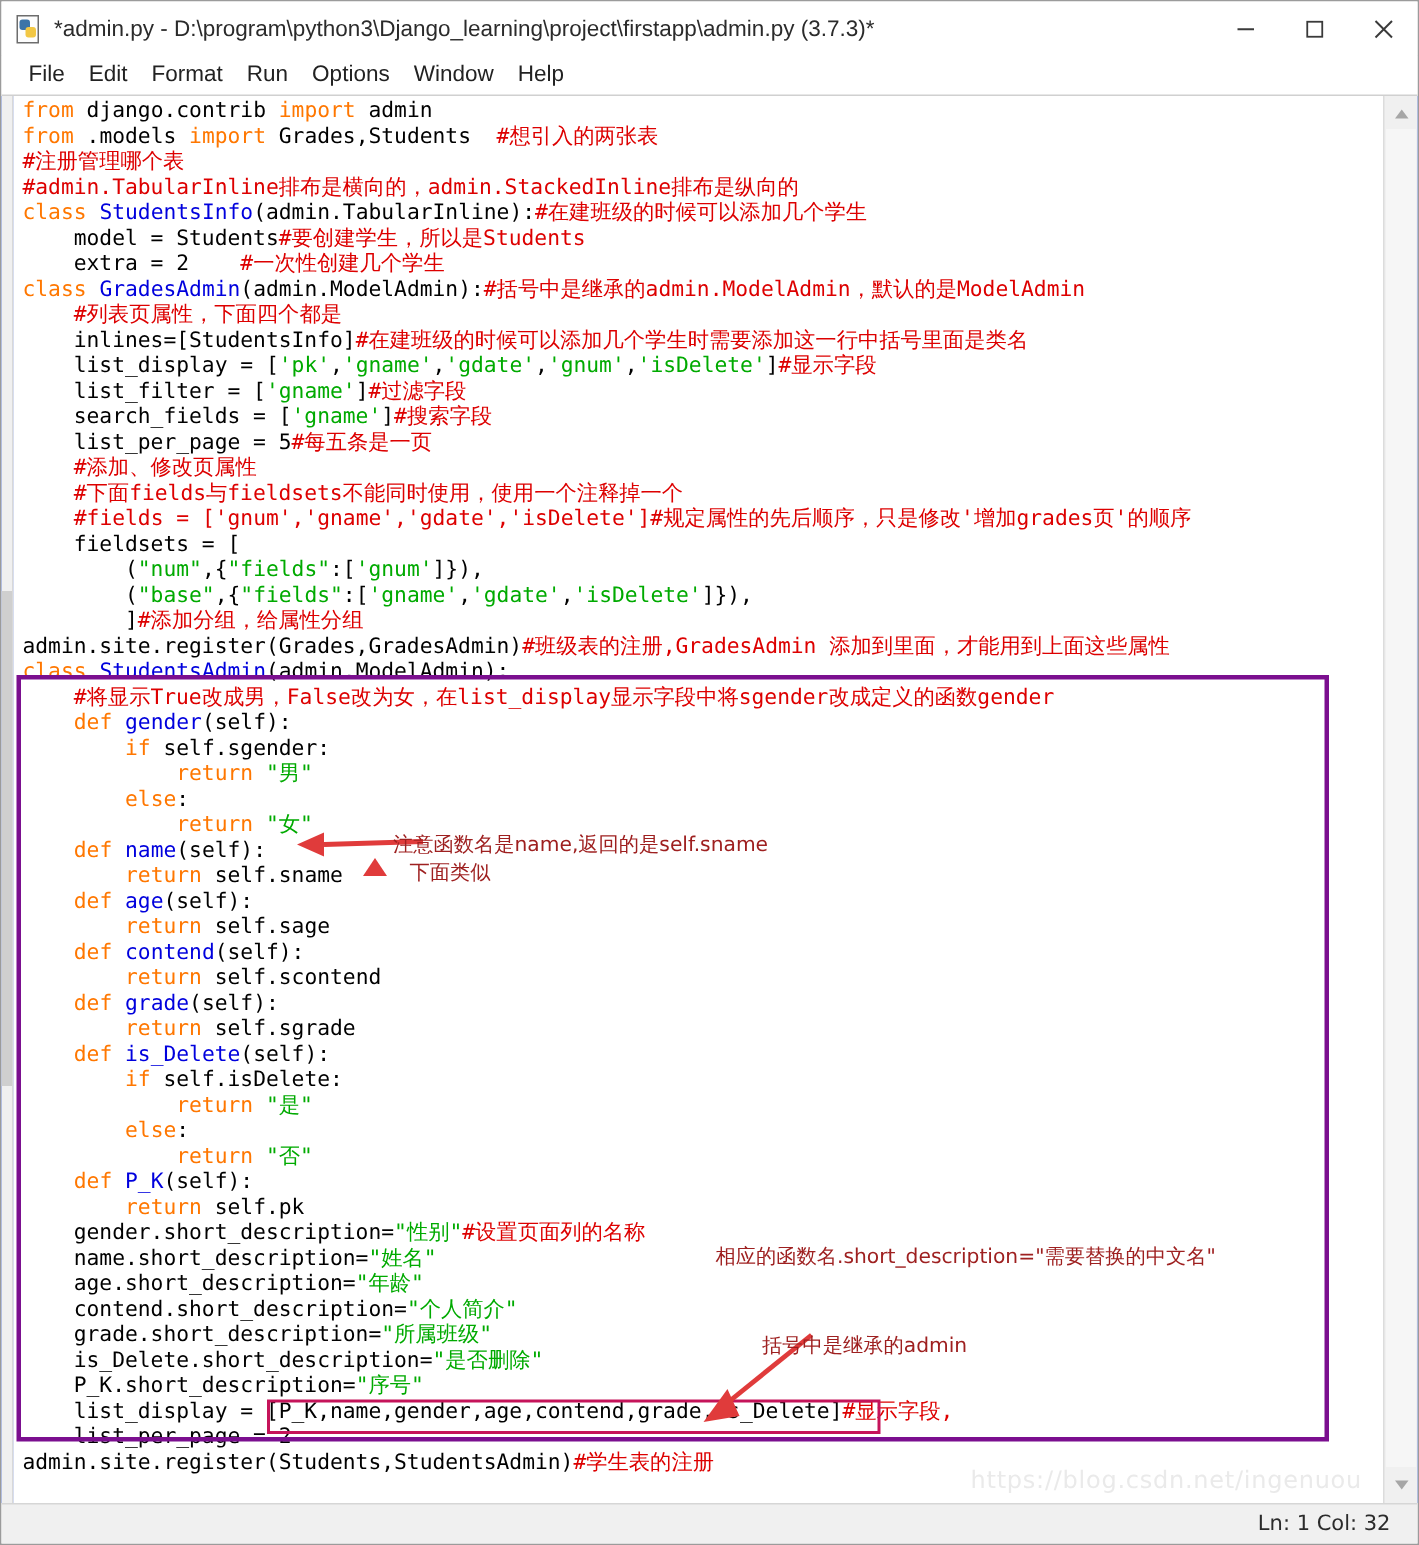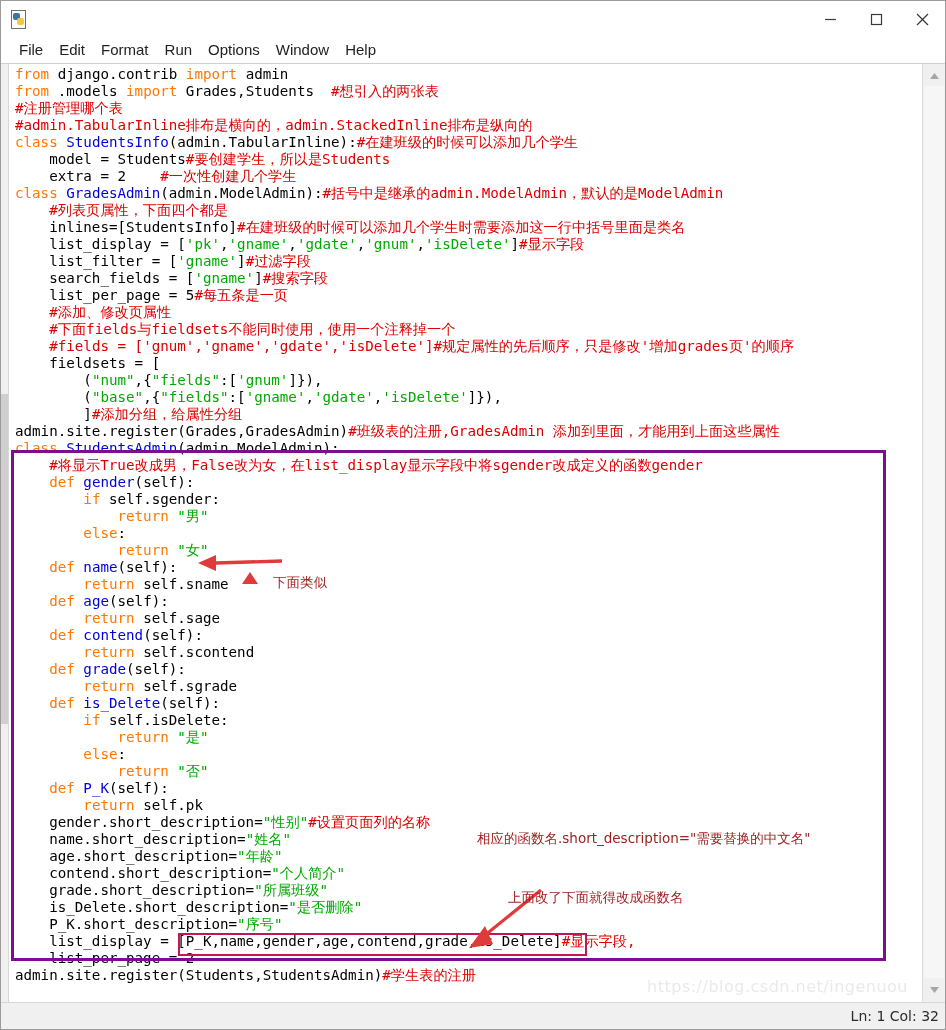--- a/index.html
+++ b/index.html
@@ -194,36 +194,37 @@
     height: 26px; min-height: 26px;
     background: #f0f0f0;
     border-top: 1px solid #d6d6d6;
     position: relative;
     display: flex; align-items: center;
     justify-content: flex-end;
   }
   #status-pos {
     font-size: 14px;
     color: #2b2b2b;
-    margin-right: 6px;
+    margin-right: 18px;
     font-family: "DejaVu Sans", "Liberation Sans", sans-serif;
     white-space: nowrap;
   }
 </style>
 </head>
 <body>
 
 <div id="window">
 
   <div id="titlebar">
     <div id="app-icon">
       <div class="paper"></div>
       <div class="snake1"></div>
       <div class="snake2"></div>
     </div>
+    <div id="title-text">*admin.py - D:\program\python3\Django_learning\project\firstapp\admin.py (3.7.3)*</div>
 
     <div id="win-buttons">
       <div class="winbtn">
         <svg width="13" height="13" viewBox="0 0 13 13">
             <line x1="1" y1="6.5" x2="12" y2="6.5" stroke="#3a3a3a" stroke-width="1.2"></line>
           </svg>
       </div>
       <div class="winbtn">
         <svg width="13" height="13" viewBox="0 0 13 13">
             <rect x="1.5" y="1.5" width="10" height="10" fill="none" stroke="#3a3a3a" stroke-width="1.2"></rect>
@@ -270,23 +271,24 @@
 
         <svg style="position:absolute; left:232px; top:506px;" width="18" height="16" viewBox="0 0 18 16">
           <polygon points="9,2 17,14 1,14" fill="#e03b3b"></polygon>
         </svg>
 
         <svg style="position:absolute; left:450px; top:822px;" width="86" height="66" viewBox="0 0 86 66">
           <line x1="82" y1="4" x2="20" y2="54" stroke="#e03b3b" stroke-width="3.2"></line>
           <polygon points="26,40 10,62 34,58" fill="#e03b3b"></polygon>
         </svg>
 
+        <div class="anno-text" style="left:253px; top:490px;">注意函数名是name,返回的是self.sname</div>
         <div class="anno-text" style="left:264px; top:509px;">下面类似</div>
         <div class="anno-text" style="left:468px; top:765px;">相应的函数名.short_description="需要替换的中文名"</div>
-        <div class="anno-text" style="left:499px; top:824px;">上面改了下面就得改成函数名</div>
+        <div class="anno-text" style="left:499px; top:824px;">括号中是继承的admin</div>
 
         <div id="watermark" style="right:14px; bottom:6px;">https://blog.csdn.net/ingenuou</div>
       </div>
     </div>
 
     <div id="scrollbar-v">
       <div class="track-thumb"></div>
       <div class="arrow-up">
         <svg width="11" height="8" viewBox="0 0 11 8">
             <polygon points="5.5,1 10,7 1,7" fill="#a6a6a6"></polygon>

